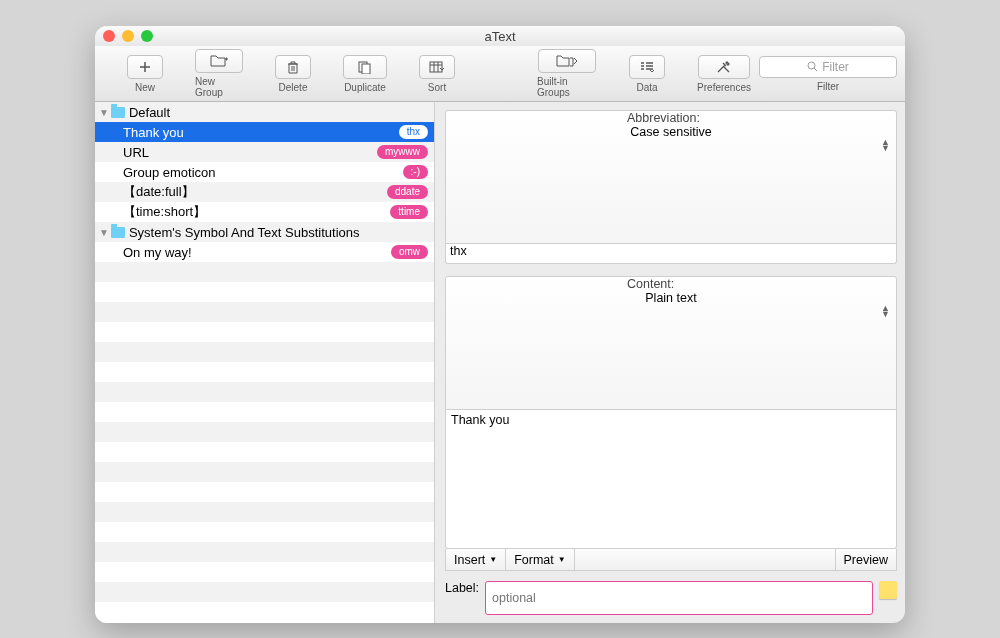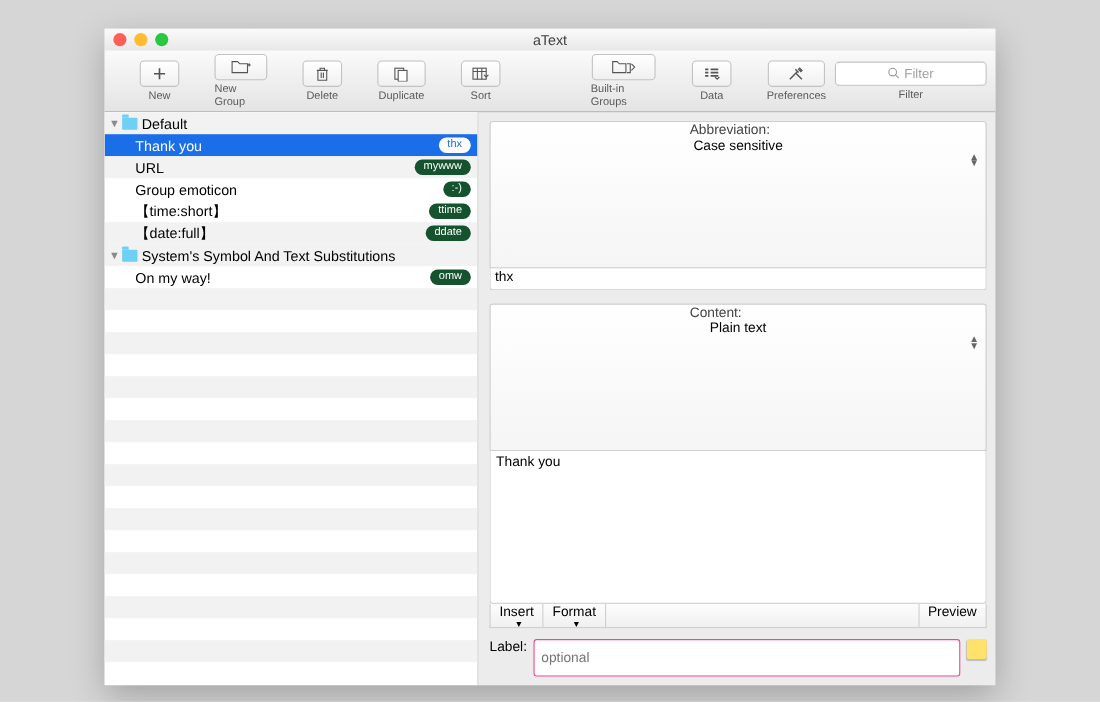--- a/index.html
+++ b/index.html
@@ -1,17 +1,17 @@
 <!DOCTYPE html>
 <html><head>
 <meta charset="utf-8">
 <style>
 * { margin: 0; padding: 0; box-sizing: border-box; font-family: -apple-system, "Helvetica Neue", Arial, sans-serif; }
 body { background: #d6d6d6; width: 1000px; height: 638px; padding: 26px 95px 0; }
-.win { width: 810px; height: 597px; background: #ececec; border-radius: 0; box-shadow: 0 10px 30px rgba(0,0,0,.25); overflow: hidden; position: relative; }
+.win { width: 810px; height: 597px; background: #ececec; border-radius: 12px; box-shadow: 0 10px 30px rgba(0,0,0,.25); overflow: hidden; position: relative; }
 .titlebar { height: 20px; display: flex; align-items: center; padding: 0 8px; background: linear-gradient(#fafafa,#e8e8e8); }
 .traffic { display: flex; gap: 7px; }
 .dot { width: 12px; height: 12px; border-radius: 50%; }
 .red { background: #ff5f57; }
 .yel { background: #febc2e; }
 .grn { background: #28c940; }
 .title { position: absolute; left: 0; right: 0; text-align: center; font-size: 13px; color: #404040; top: 3px; }
 .toolbar { height: 56px; background: linear-gradient(#fafafa,#e4e4e4); border-bottom: 1px solid #b9b9b9; display: flex; align-items: center; padding: 0 8px; }
 .tbtn { display: flex; flex-direction: column; align-items: center; margin-right: 8px; margin-left: 24px; }
 .tbtn .btn { width: 36px; height: 24px; background: linear-gradient(#fff,#f0f0f0); border: 1px solid #c2c2c2; border-radius: 4px; display: flex; align-items: center; justify-content: center; }
@@ -22,31 +22,31 @@
 .content { display: flex; height: calc(100% - 76px); }
 .sidebar { width: 340px; background: #fff; border-right: 1px solid #cfcfcf; overflow-y: auto; }
 .row { height: 20px; display: flex; align-items: center; padding: 0 6px 0 4px; font-size: 13px; }
 .row.alt { background: #f2f2f2; }
 .row.group { font-weight: 500; }
 .row.group .tri { color: #8a8a8a; margin-right: 2px; font-size: 10px; }
 .folder { width: 14px; height: 11px; background: #6fd0f6; border-radius: 1px; margin-right: 4px; position: relative; }
 .folder::before { content: ""; position: absolute; top: -3px; left: 0; width: 6px; height: 3px; background: #6fd0f6; border-radius: 1px 1px 0 0; }
 .row.item { padding-left: 28px; }
 .row.sel { background: #1a6fe8; color: #fff; }
-.badge { margin-left: auto; background: #14532d; color: #fff; border-radius: 8px; padding: 0 8px; font-size: 10px; line-height: 14px; }
+.badge { margin-left: auto; background: #ec4899; color: #fff; border-radius: 8px; padding: 0 8px; font-size: 10px; line-height: 14px; }
 .row.sel .badge { background: #fff; color: #1a6fe8; }
 .detail { flex: 1; padding: 8px 8px 8px 10px; display: flex; flex-direction: column; }
 .field { display: flex; align-items: center; font-size: 12.5px; height: 20px; flex-direction: column; }
 .field .flbl { width: 88px; color: #444; }
 .fieldsel { flex: 1; display: flex; align-items: center; padding: 0 6px; border: 1px solid #cfcfcf; border-radius: 3px; background: linear-gradient(#fff,#f5f5f5); height: 19px; }
 .fieldsel .ud { margin-left: auto; font-size: 9px; color: #666; line-height: 6px; }
 .abinput { border: 1px solid #cfcfcf; border-top: 0; height: 20px; padding: 0 4px; font-size: 12.5px; background: #fff; border-radius: 0 0 3px 3px; }
 .textarea { flex: 1; border: 1px solid #cfcfcf; border-top: 0; background: #fff; padding: 3px 5px; font-size: 12.5px; border-radius: 0 0 3px 3px; }
 .ctrlbar { display: flex; border: 1px solid #cfcfcf; border-top: 0; background: linear-gradient(#fdfdfd,#f0f0f0); height: 22px; align-items: stretch; font-size: 12.5px; }
-.ctrlbar .cbtn { padding: 0 8px; display: flex; align-items: center; border-right: 1px solid #cfcfcf; flex-direction: column; }
+.ctrlbar .cbtn { padding: 0 8px; display: flex; align-items: center; border-right: 1px solid #cfcfcf; }
 .ctrlbar .cbtn .car { font-size: 8px; margin-left: 4px; }
 .labelrow { display: flex; align-items: flex-start; margin-top: 10px; gap: 6px; font-size: 12.5px; }
 .labelrow input { flex: 1; height: 34px; border: 1px solid #ec4899; border-radius: 3px; padding: 0 6px; font-size: 12.5px; }
 .note { width: 18px; height: 18px; background: #ffe26b; border-radius: 2px; box-shadow: 0 1px 1px rgba(0,0,0,.2); }
 svg { display: block; }
 </style>
 </head>
 <body>
 
 <div class="win">
@@ -156,27 +156,27 @@
         <span class="badge">thx</span>
       </div>
       <div class="row item alt">
         <span>URL</span>
         <span class="badge">mywww</span>
       </div>
       <div class="row item">
         <span>Group emoticon</span>
         <span class="badge">:-)</span>
       </div>
+      <div class="row item alt">
+        <span>【date:full】</span>
+        <span class="badge">ddate</span>
+      </div>
       <div class="row item">
         <span>【time:short】</span>
         <span class="badge">ttime</span>
-      </div>
-      <div class="row item alt">
-        <span>【date:full】</span>
-        <span class="badge">ddate</span>
       </div>
       <div class="row group alt">
         <span class="tri">▼</span>
         <span class="folder"></span>
         <span>System's Symbol And Text Substitutions</span>
       </div>
       <div class="row item">
         <span>On my way!</span>
         <span class="badge">omw</span>
       </div>

